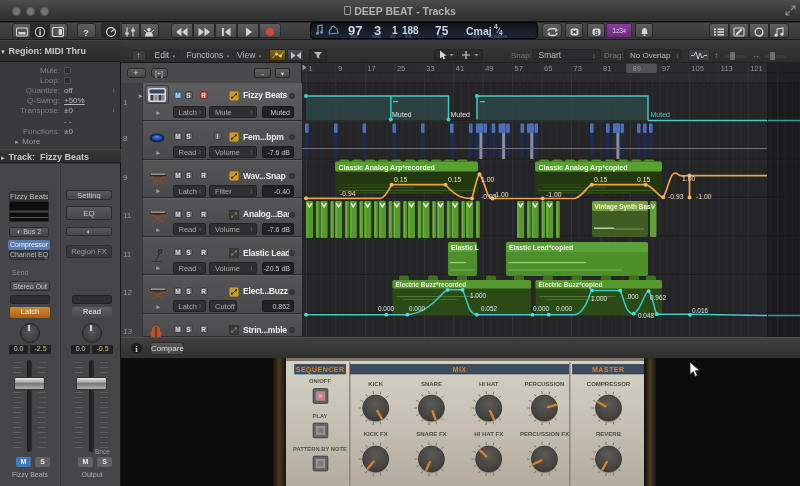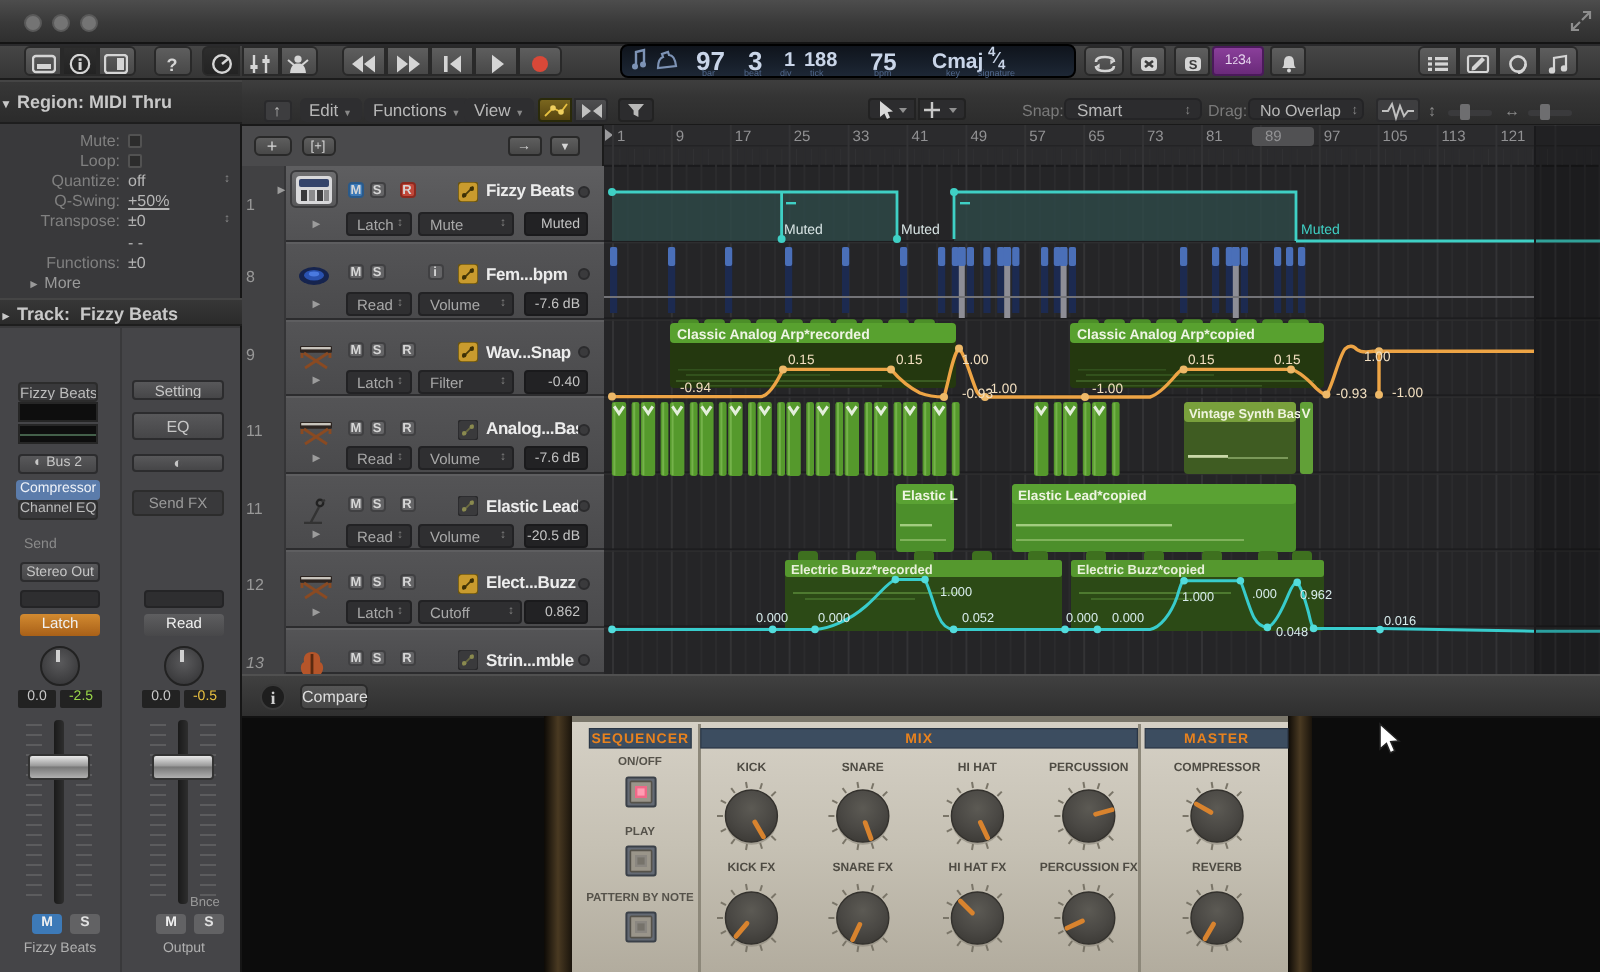--- a/index.html
+++ b/index.html
@@ -39,20 +39,21 @@
 #plugarea { left:121px; top:359px; width:679px; height:127px; background:#0c0c0c; }
 .seg7 { color:#c9d5e8; font-weight:bold; }
 </style>
 </head>
 <body>
 <div id="app">
 <div class="abs" id="titlebar"></div>
 <div class="abs tl" style="left:12px;"></div>
 <div class="abs tl" style="left:26px;"></div>
 <div class="abs tl" style="left:40px;"></div>
+<div class="abs" style="top:5px;left:0;width:800px;text-align:center;color:#b2b2b2;font-size:10.5px;font-weight:bold;"><span style="display:inline-block;width:7px;height:9px;border:1px solid #9a9a9a;border-radius:1px;margin-right:3px;"></span>DEEP BEAT - Tracks</div>
 <svg class="abs" style="left:785px;top:5px;" width="11" height="11" viewBox="0 0 11 11">
       <path d="M6.5 1 L10 1 L10 4.5 M4.5 10 L1 10 L1 6.5 M9.5 1.5 L6 5 M1.5 9.5 L5 6" stroke="#8e8e8e" stroke-width="1.1" fill="none"></path>
     </svg>
 <div class="abs" id="toolbar"></div>
 
 <div class="tbtn" style="left:12.4px;width:18.4px;border-radius:3px 0 0 3px;"><svg width="12" height="10" viewBox="0 0 12 10" style="margin-top:3px;">
         <rect x="0.5" y="1" width="11" height="8" rx="1.5" fill="none" stroke="#d5d5d5" stroke-width="1.2"></rect>
         <rect x="2.5" y="5" width="7" height="2.5" fill="#d5d5d5"></rect>
       </svg></div>
 <div class="tbtn dk" style="left:30.8px;width:18.4px;border-radius:0;"><svg width="12" height="10" viewBox="0 0 12 10" style="margin-top:3px;">
@@ -226,21 +227,21 @@
 <div class="abs" style="left:9px;top:200.5px;width:40px;height:10px;background:#0e0e0e;border:1px solid #262626;"></div>
 <div class="abs" style="left:9px;top:211.5px;width:40px;height:10.5px;background:#0e0e0e;border:1px solid #262626;">
       <div style="margin-top:4px;height:1px;background:#44604a;"></div>
     </div>
 <div class="cbtn" style="left:9px;top:227px;width:40px;height:9.5px;line-height:8.5px;font-size:7px;">◐ Bus 2</div>
 <div class="abs" style="left:8px;top:240px;width:42px;height:9.5px;background:#5b7cab;border-radius:2px;color:#eef2f8;font-size:7px;text-align:center;line-height:9px;overflow:hidden;">Compressor</div>
 <div class="cbox" style="left:9px;top:250px;width:40px;height:9.5px;line-height:8.5px;font-size:7px;">Channel EQ</div>
 <div class="cbtn" style="left:66px;top:190px;width:46px;height:10px;line-height:9px;">Setting</div>
 <div class="cbtn" style="left:66px;top:205.5px;width:46px;height:14.5px;line-height:13.5px;font-size:8px;">EQ</div>
 <div class="cbtn" style="left:66px;top:227px;width:46px;height:9px;line-height:8px;">◐</div>
-<div class="cbox" style="left:66px;top:244.5px;width:46px;height:13px;line-height:12px;color:#9a9a9a;">Send FX</div>
+<div class="cbox" style="left:66px;top:244.5px;width:46px;height:13px;line-height:12px;color:#9a9a9a;">Region FX</div>
 <div class="abs" style="left:12px;top:269px;color:#8b8b8b;font-size:7px;">Send</div>
     <div class="cbtn" style="left:10px;top:281px;width:40px;height:10px;line-height:9px;font-size:7px;">Stereo Out</div>
     <div class="abs" style="left:10px;top:295px;width:40px;height:9px;background:#2e2e30;border:1px solid #242426;border-radius:2px;"></div>
     <div class="abs" style="left:10px;top:307px;width:40px;height:11px;background:linear-gradient(#d28a30,#a86018);border-radius:2px;color:#f0f0f0;font-size:7.5px;text-align:center;line-height:10px;">Latch</div>
     <div class="abs" style="left:20px;top:323px;width:20px;height:20px;border-radius:50%;background:radial-gradient(circle at 50% 40%,#5a5a5c,#303032);border:1px solid #222;"></div>
     <div class="abs" style="left:28px;top:325px;width:2px;height:6px;background:#d0d0d0;"></div>
     <div class="abs" style="left:9px;top:345px;width:19px;height:9px;background:#222;border-radius:1px;color:#c8c8c8;font-size:7px;text-align:center;line-height:8px;">0.0</div>
     <div class="abs" style="left:30px;top:345px;width:21px;height:9px;background:#222;border-radius:1px;color:#9ad84a;font-size:7px;text-align:center;line-height:8px;">-2.5</div>
     <div class="abs" style="left:27px;top:360px;width:5px;height:92px;background:linear-gradient(90deg,#1a1a1a,#2e2e2e);border-radius:2px;"></div>
     <div class="abs" style="left:13px;top:362px;width:8px;height:1px;background:#5c5c5e;"></div>
@@ -471,21 +472,21 @@
 <svg class="abs" style="left:229px;top:286.59999999999997px;" width="10" height="10" viewBox="0 0 10 10">
       <rect x="0" y="0" width="10" height="10" rx="2" fill="#c99b2e" stroke="#6b5511" stroke-width="0.8"></rect>
       <path d="M2.3 7.7 L7.7 2.3" stroke="#4a3a08" stroke-width="0.9"></path>
       <circle cx="3.1" cy="6.6" r="1.1" fill="#3d3005"></circle>
       <circle cx="6.9" cy="3.4" r="1.1" fill="#3d3005"></circle>
     </svg>
 <div class="tname" style="left:243px;top:286.09999999999997px;width:45.5px;overflow:hidden;">Elect...Buzz</div>
 <div class="odot" style="left:288.5px;top:288.59999999999997px;"></div>
 <div class="darr" style="left:155px;top:302.7px;">►</div>
 <div class="drp" style="left:172.5px;top:300.2px;width:33px;">Latch<span style="float:right;margin-right:3px;font-size:6px;color:#808080;">↕</span></div>
-<div class="drp" style="left:209px;top:300.2px;width:52px;">Cutoff<span style="float:right;margin-right:3px;font-size:6px;color:#808080;">↕</span></div>
+<div class="drp" style="left:209px;top:300.2px;width:28px;">Cutoff<span style="float:right;margin-right:3px;font-size:6px;color:#808080;">↕</span></div>
 <div class="val" style="left:261.5px;top:300.2px;width:32.5px;">0.862</div>
 <div class="trow" style="top:313.7px;height:23.3px;background:linear-gradient(#545456,#4a4a4c);"></div>
 <div class="numcol" style="top:313.7px;height:23.3px;"></div>
 <div class="tnum" style="top:326.7px;font-style:italic;">13</div>
 <svg class="abs" style="left:148.5px;top:325.9px;" width="14" height="13" viewBox="0 0 14 13">
       <path d="M7 0 C10 0 11.5 2 11 5 C13 6 13 9 11.5 11 C9.5 13.5 4.5 13.5 2.5 11 C1 9 1 6 3 5 C2.5 2 4 0 7 0 Z" fill="#b5552a"></path>
       <rect x="6.3" y="1" width="1.4" height="10" fill="#5a2a10"></rect>
     </svg>
 <div class="msr" style="left:174px;top:325.09999999999997px;">M</div>
 <div class="msr" style="left:184.5px;top:325.09999999999997px;">S</div>

